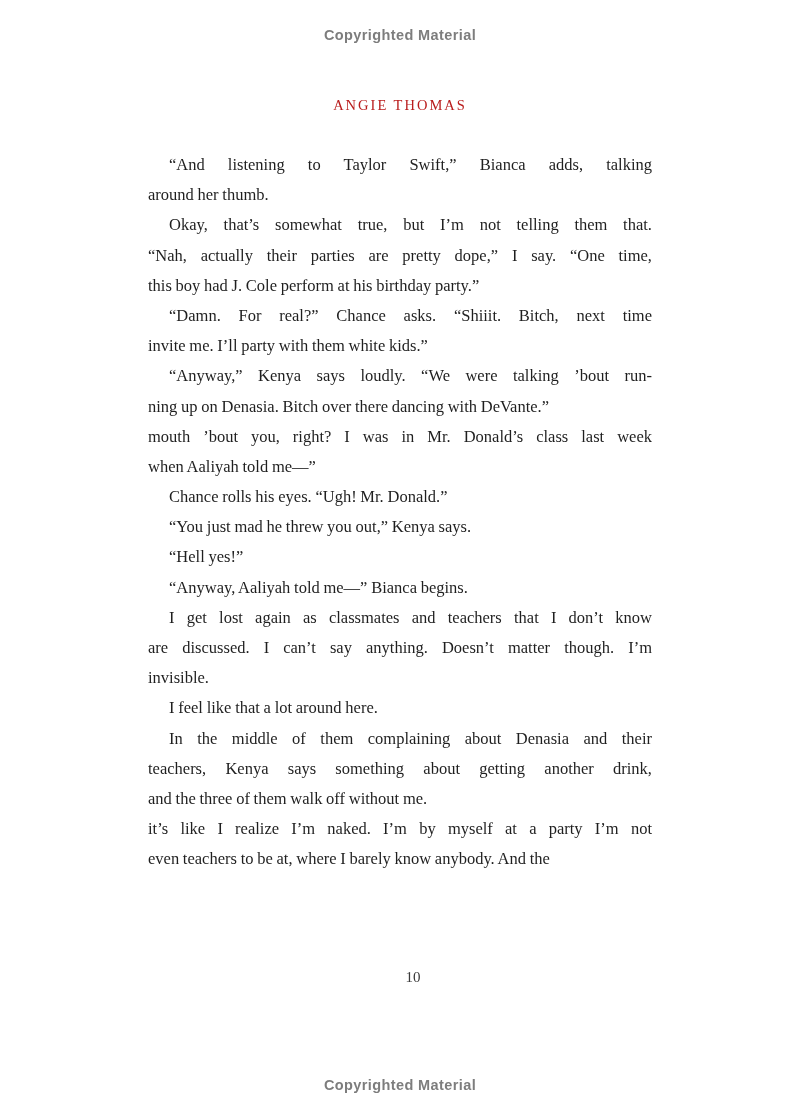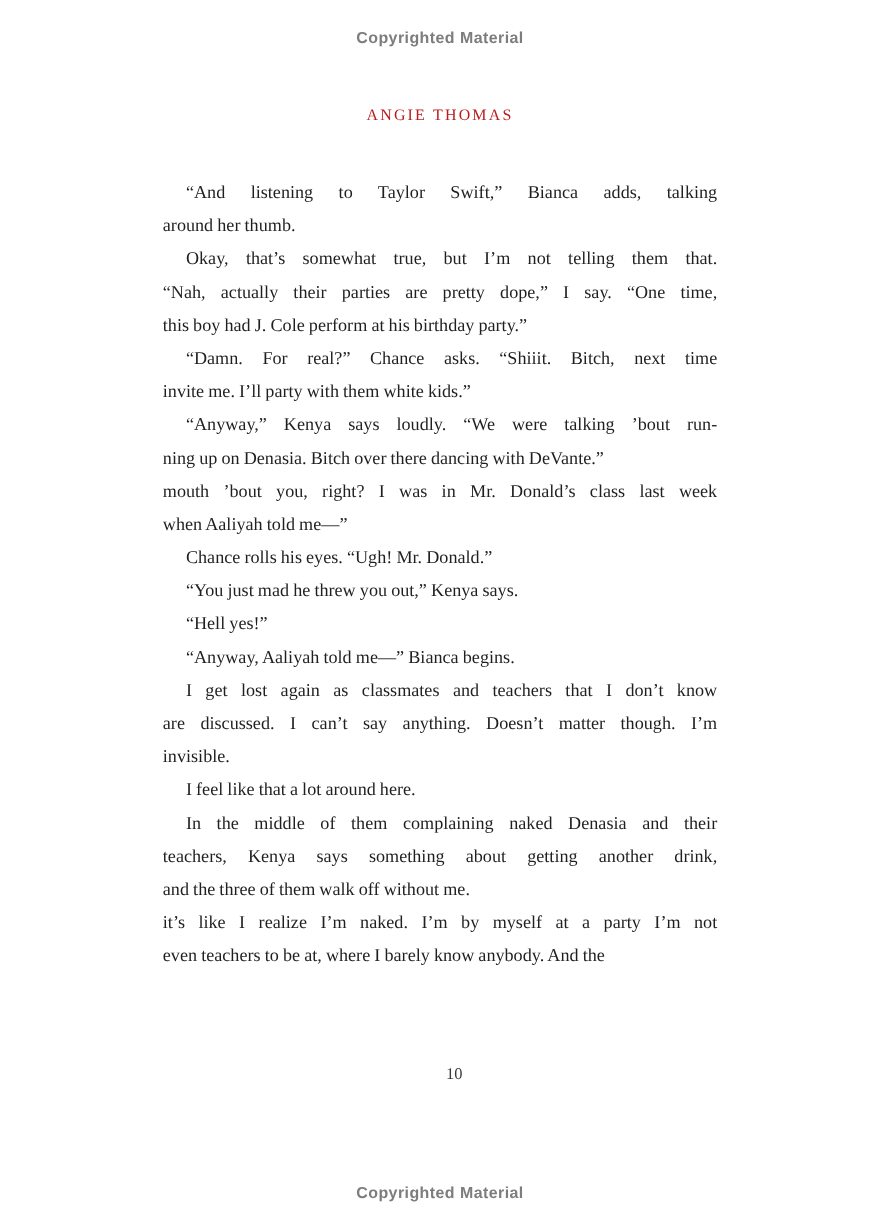--- a/index.html
+++ b/index.html
@@ -35,21 +35,21 @@
     width: 800px;
     text-align: center;
     font-family: "Liberation Serif", serif;
     font-size: 14.5px;
     letter-spacing: 2px;
     color: #b91c1c;
   }
   .body-text {
     position: absolute;
     left: 148px;
-    top: 160px;
+    top: 150px;
     width: 504px;
     font-size: 16.5px;
     color: #1f1f1f;
     word-spacing: -0.4px;
   }
   .body-text .line {
     line-height: 30.2px;
     height: 30.2px;
     text-align: justify;
     text-align-last: justify;
@@ -95,21 +95,21 @@
       <div class="line">mouth ’bout you, right? I was in Mr. Donald’s class last week</div>
       <div class="line para-end">when Aaliyah told me—”</div>
       <div class="line para-start para-end">Chance rolls his eyes. “Ugh! Mr. Donald.”</div>
       <div class="line para-start para-end">“You just mad he threw you out,” Kenya says.</div>
       <div class="line para-start para-end">“Hell yes!”</div>
       <div class="line para-start para-end">“Anyway, Aaliyah told me—” Bianca begins.</div>
       <div class="line para-start">I get lost again as classmates and teachers that I don’t know</div>
       <div class="line">are discussed. I can’t say anything. Doesn’t matter though. I’m</div>
       <div class="line para-end">invisible.</div>
       <div class="line para-start para-end">I feel like that a lot around here.</div>
-      <div class="line para-start">In the middle of them complaining naked Denasia and their</div>
+      <div class="line para-start">In the middle of them complaining about Denasia and their</div>
       <div class="line">teachers, Kenya says something about getting another drink,</div>
       <div class="line para-end">and the three of them walk off without me.</div>
       <div class="line">it’s like I realize I’m naked. I’m by myself at a party I’m not</div>
       <div class="line para-end">even teachers to be at, where I barely know anybody. And the</div>
     </div>
 
   <div class="page-number">10</div>
 
   <div class="notice bottom">Copyrighted Material</div>
 </div>

